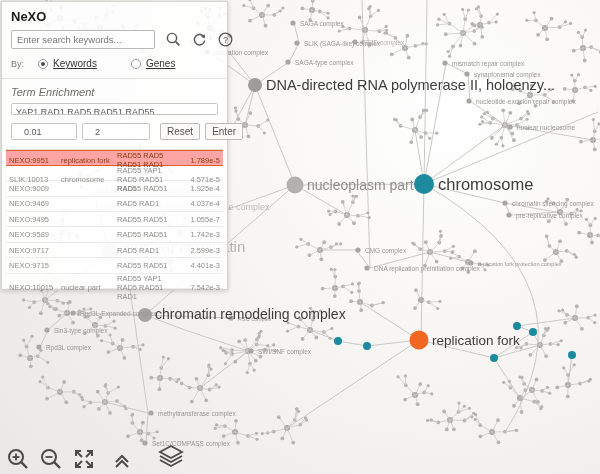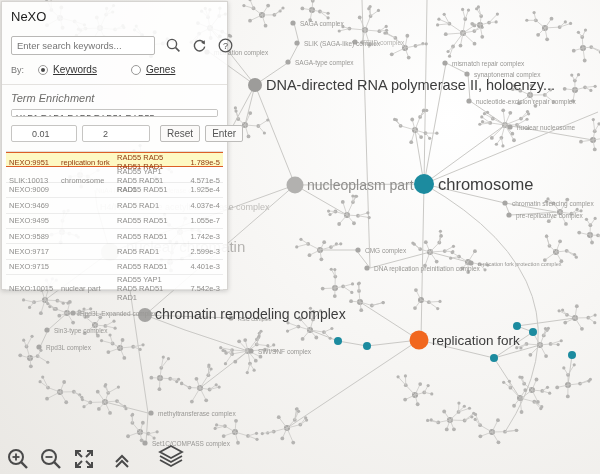--- a/index.html
+++ b/index.html
@@ -13,21 +13,21 @@
 
   
   #panel {
     position:absolute; left:1px; top:1px; width:227px; height:289px; z-index:5;
     background: rgba(255,255,255,0.86);
     border:1px solid #d6d4d1;
     box-shadow: 0 1px 5px rgba(0,0,0,0.18);
     padding:7px 9px 0 9px;
     display:flex; flex-direction:column;
   }
-  #app-title { font-size:13px; font-weight:normal; color:#1c1c1c; margin-bottom:12px; }
+  #app-title { font-size:13px; font-weight:bold; color:#1c1c1c; margin-bottom:6px; }
   .search-row { display:flex; align-items:center; gap:10px; }
   .search-row input {
     flex:1; height:19px; font-size:9.5px; color:#444;
     border:1px solid #b9b8b6; border-radius:2px; padding:0 5px;
     background:#fff; font-family:"Liberation Sans",sans-serif;
   }
   .icon-btn { width:16px; height:16px; flex:0 0 auto; cursor:pointer; display:flex; align-items:center; justify-content:center; }
   .by-row { display:flex; align-items:center; margin-top:9px; font-size:9px; color:#777; }
   .radio-group { display:flex; gap:34px; margin-left:14px; }
   .radio-opt { display:flex; align-items:center; gap:5px; font-size:10px; color:#333; cursor:pointer;text-decoration:underline; }
@@ -36,21 +36,21 @@
   .divider { border:none; border-top:1px solid #e4e2df; margin:9px -9px 0 -9px; }
   .section-heading { font-size:11px; color:#6d6c6a; margin:7px 0 5px 0;font-style:italic; }
   #gene-query {
     width:100%; height:29px; resize:none; font-size:9px; color:#555;
     border:1px solid #c6c5c3; border-radius:2px; padding:3px 4px;
     font-family:"Liberation Sans",sans-serif; background:#fff;
   }
   .params-row { display:flex; align-items:center; gap:5px; margin-top:8px; }
   .params-row input {
     height:17px; font-size:9px; color:#555; border:1px solid #c6c5c3; border-radius:2px;
-    padding:0 20px; background:#fff; font-family:"Liberation Sans",sans-serif;
+    padding:0 12px; background:#fff; font-family:"Liberation Sans",sans-serif;
   }
   #pvalue-input { width:66px; }
   #min-genes-input { width:68px; }
   .btn {
     height:17px; font-size:10px; color:#555; background:#fbfaf9;
     border:1px solid #bdbcba; border-radius:2px; padding:0 6px; cursor:pointer;
     font-family:"Liberation Sans",sans-serif;
   }
   .params-spacer { flex:1; }
 
@@ -59,21 +59,21 @@
   .result-row {
     display:grid; grid-template-columns:52px 56px 1fr 42px;
     align-items:center; height:15.4px; padding:0 3px;
     font-size:7.5px; color:#8f8e8c;
     border-bottom:1px solid rgba(0,0,0,0.07);
     background: rgba(255,255,255,0.35);
     cursor:pointer;
   }
   .result-row .pval { text-align:right; }
   .result-row.selected {
-    background:#fef9c3; color:#8f3a0f;
+    background:#fca5a5; color:#8f3a0f;
     border-top:1px solid #dd5e27; border-bottom:1px solid #dd5e27;
   }
 
   
   #toolbar { position:absolute; left:6px; bottom:3px; z-index:6; display:flex; align-items:flex-end; gap:9px; }
   .tool-btn { cursor:pointer; display:block; }
   .tool-btn svg { display:block; }
 </style>
 </head>
 <body>

